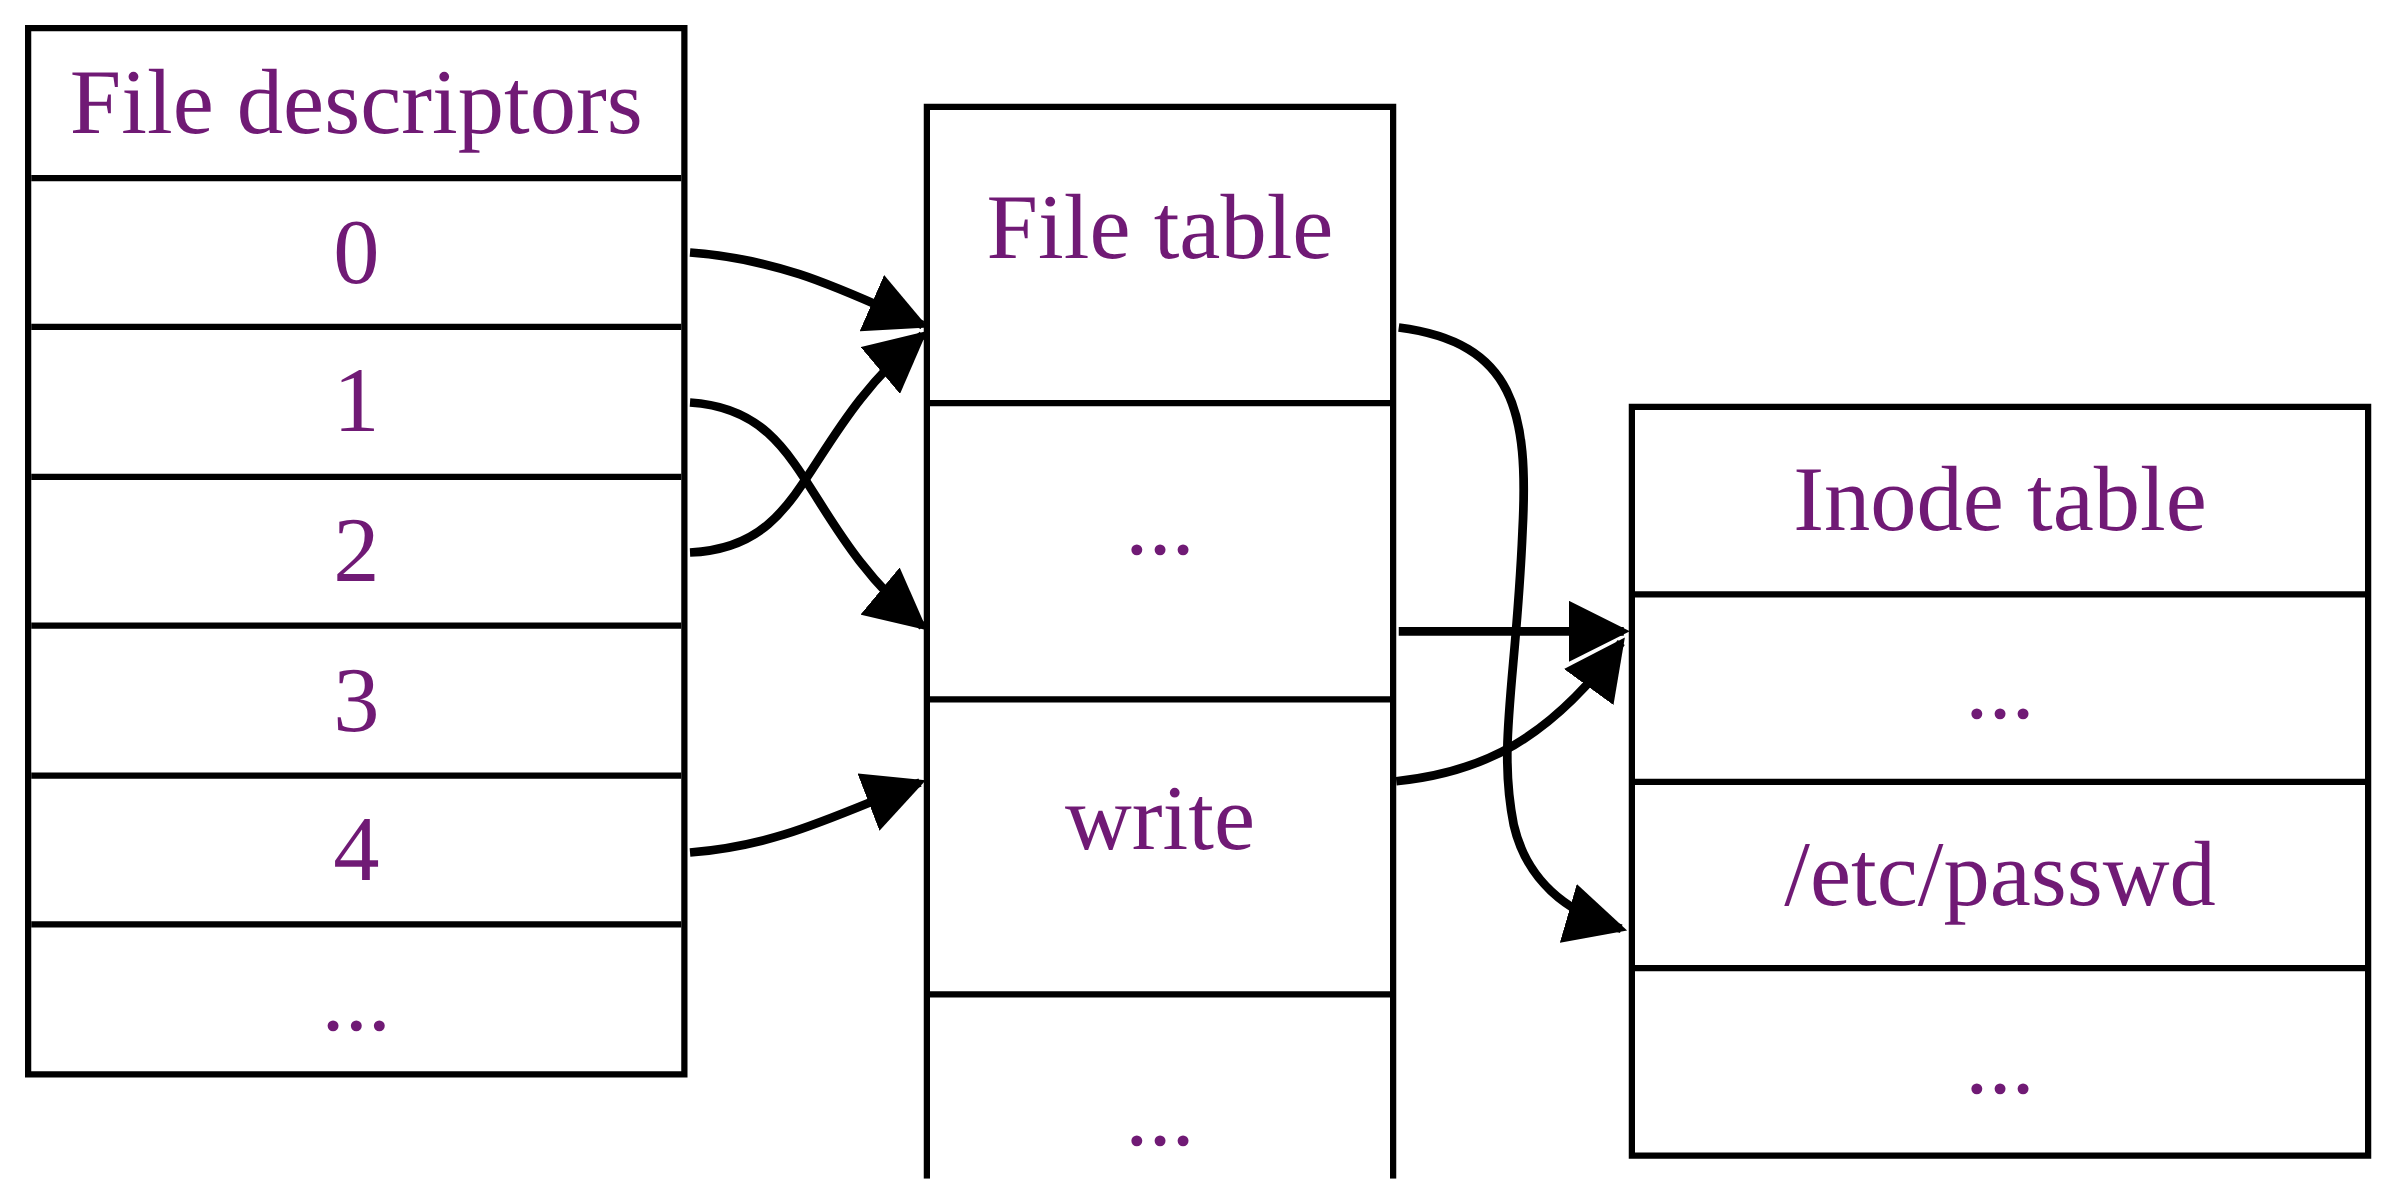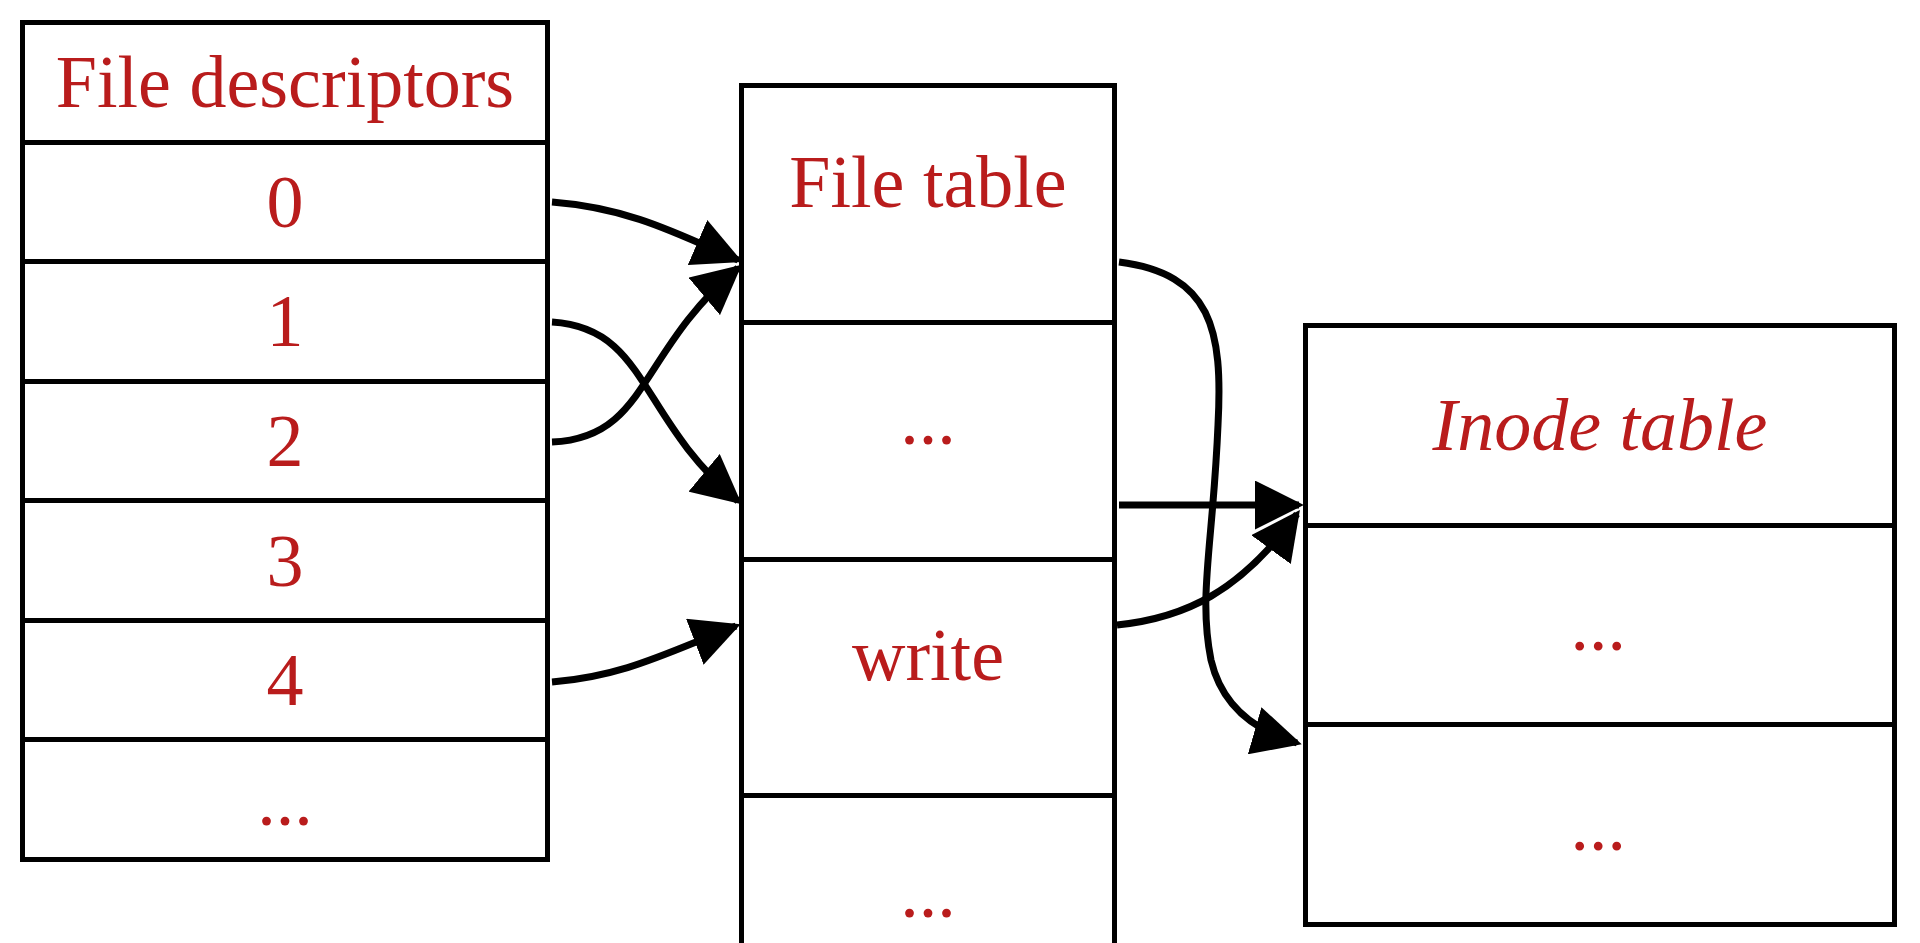--- a/index.html
+++ b/index.html
@@ -7,21 +7,21 @@
     padding: 0;
     background: #ffffff;
   }
   .canvas {
     position: relative;
     width: 1920px;
     height: 943px;
     background: #ffffff;
     overflow: hidden;
     font-family: "Liberation Serif", "DejaVu Serif", serif;
-    color: #b91c1c;
+    color: #701a75;
   }
   .tbl {
     position: absolute;
     box-sizing: border-box;
     border: 5px solid #000000;
     background: #ffffff;
     display: flex;
     flex-direction: column;
   }
   .row {
@@ -66,23 +66,24 @@
     <div class="row">...</div>
   </div>
 
   <div class="tbl" style="left:739px; top:83px; width:378px; height:908px;gap:44px;">
     <div class="row">File table</div>
     <div class="row">...</div>
     <div class="row">write</div>
     <div class="row">...</div>
   </div>
 
-  <div class="tbl" style="left:1303px; top:323px; width:594px; height:604px;font-style:italic;">
+  <div class="tbl" style="left:1303px; top:323px; width:594px; height:604px;">
     <div class="row">Inode table</div>
     <div class="row">...</div>
+    <div class="row">/etc/passwd</div>
     <div class="row">...</div>
   </div>
 
   <svg class="arrows" viewBox="0 0 1920 943">
     <defs>
       <marker id="ah" viewBox="0 0 10 10" refX="9" refY="5" markerWidth="7" markerHeight="7" orient="auto">
         <path d="M 0 0 L 10 5 L 0 10 z" fill="#000000"></path>
       </marker>
     </defs>
     <path class="conn" d="M 552 202 C 630 208, 678 234, 738 260" marker-end="url(#ah)"></path>

